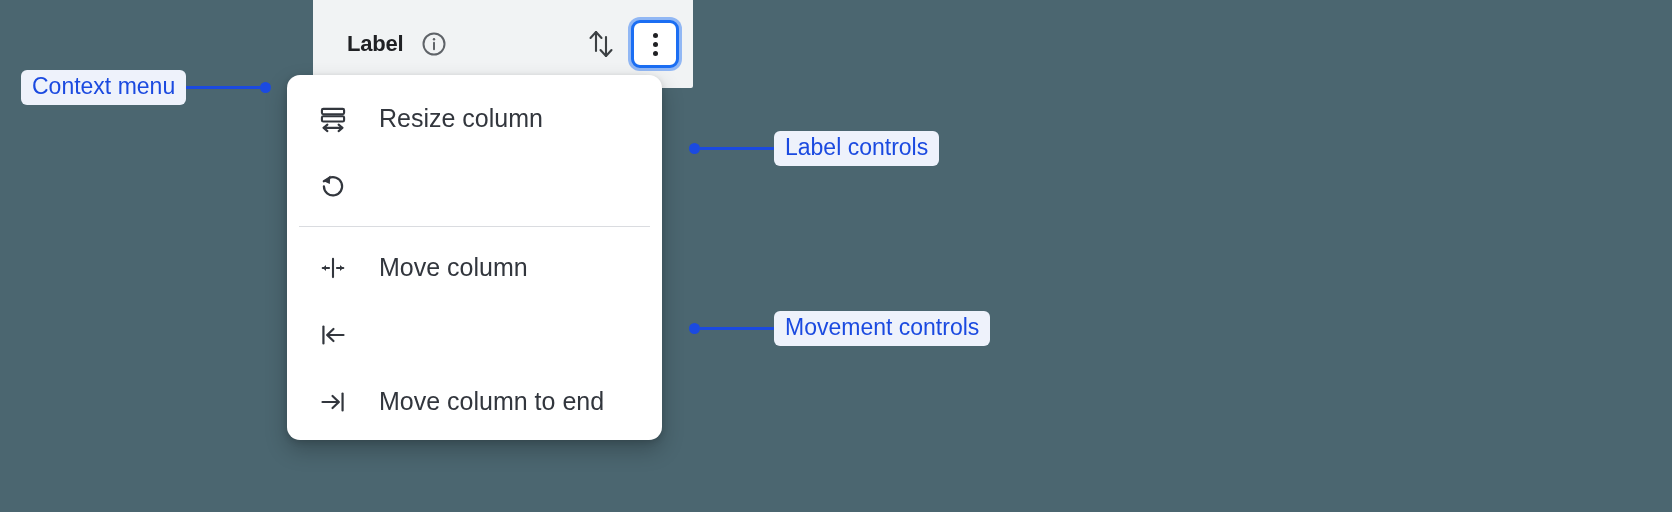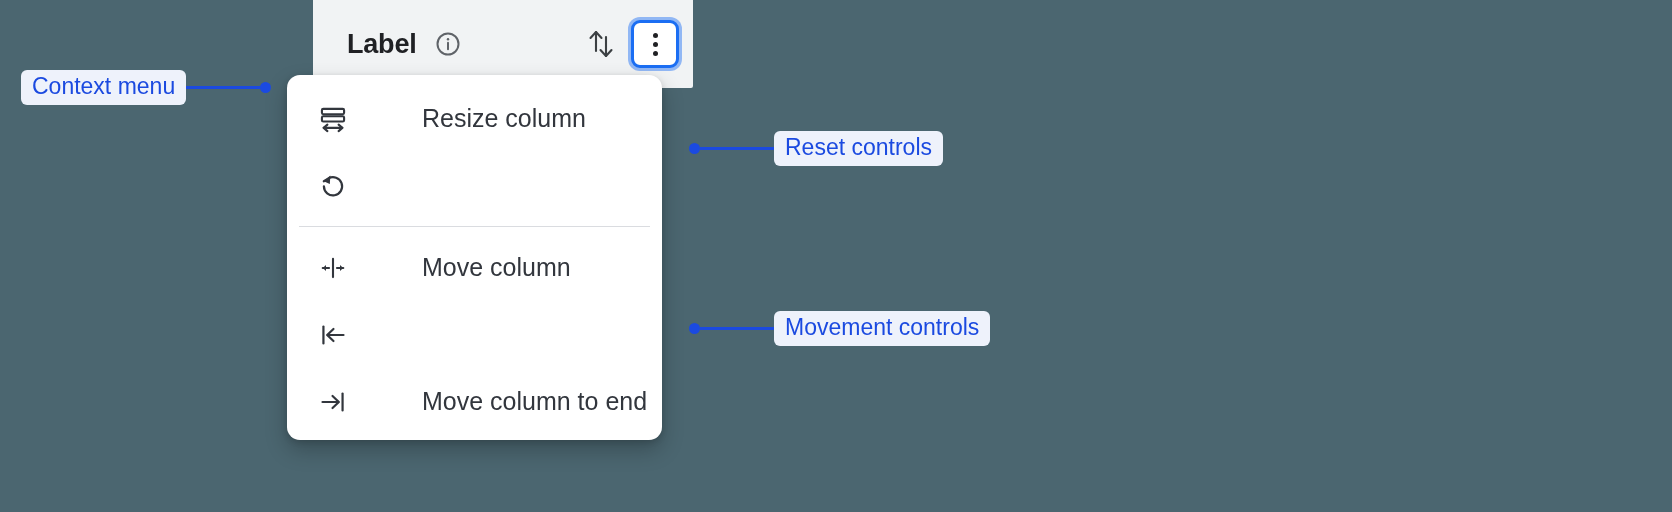--- a/index.html
+++ b/index.html
@@ -29,21 +29,21 @@
     width: 380px;
     height: 92px;
     background: #f1f3f4;
     border-radius: 0 0 2px 2px;
     box-sizing: border-box;
     display: flex;
     align-items: center;
     padding: 0 14px 0 34px;
   }
   .col-header-label {
-    font-size: 27px;
+    font-size: 22px;
     font-weight: bold;
     color: #202124;
     letter-spacing: -0.2px;
     line-height: 1;
     padding-top: 4px;
   }
   .info-icon {
     margin-left: 16px;
     width: 30px;
     height: 30px;
@@ -101,21 +101,20 @@
     box-shadow: 0 10px 22px rgba(0,0,0,0.24), 0 2px 6px rgba(0,0,0,0.14);
     padding: 10px 0 0 0;
     box-sizing: border-box;
   }
   .menu-item {
     display: flex;
     align-items: center;
     height: 67px;
     padding-left: 31px;
     box-sizing: border-box;
-    gap: 43px;
   }
   .menu-item .mi-icon {
     width: 30px;
     height: 30px;
     flex: 0 0 30px;
     display: flex;
     align-items: center;
     justify-content: center;
   }
   .menu-item .mi-label {
@@ -275,21 +274,21 @@
       <div class="leader-line"></div>
       <div class="leader-dot"></div>
     </div>
   </div>
 
   <div class="callout" id="callout-resize">
     <div class="leader">
       <div class="leader-dot"></div>
       <div class="leader-line"></div>
     </div>
-    <div class="callout-pill">Reset controls</div>
+    <div class="callout-pill">Label controls</div>
   </div>
 
   <div class="callout" id="callout-movement">
     <div class="leader">
       <div class="leader-dot"></div>
       <div class="leader-line"></div>
     </div>
     <div class="callout-pill">Movement controls</div>
   </div>
 

